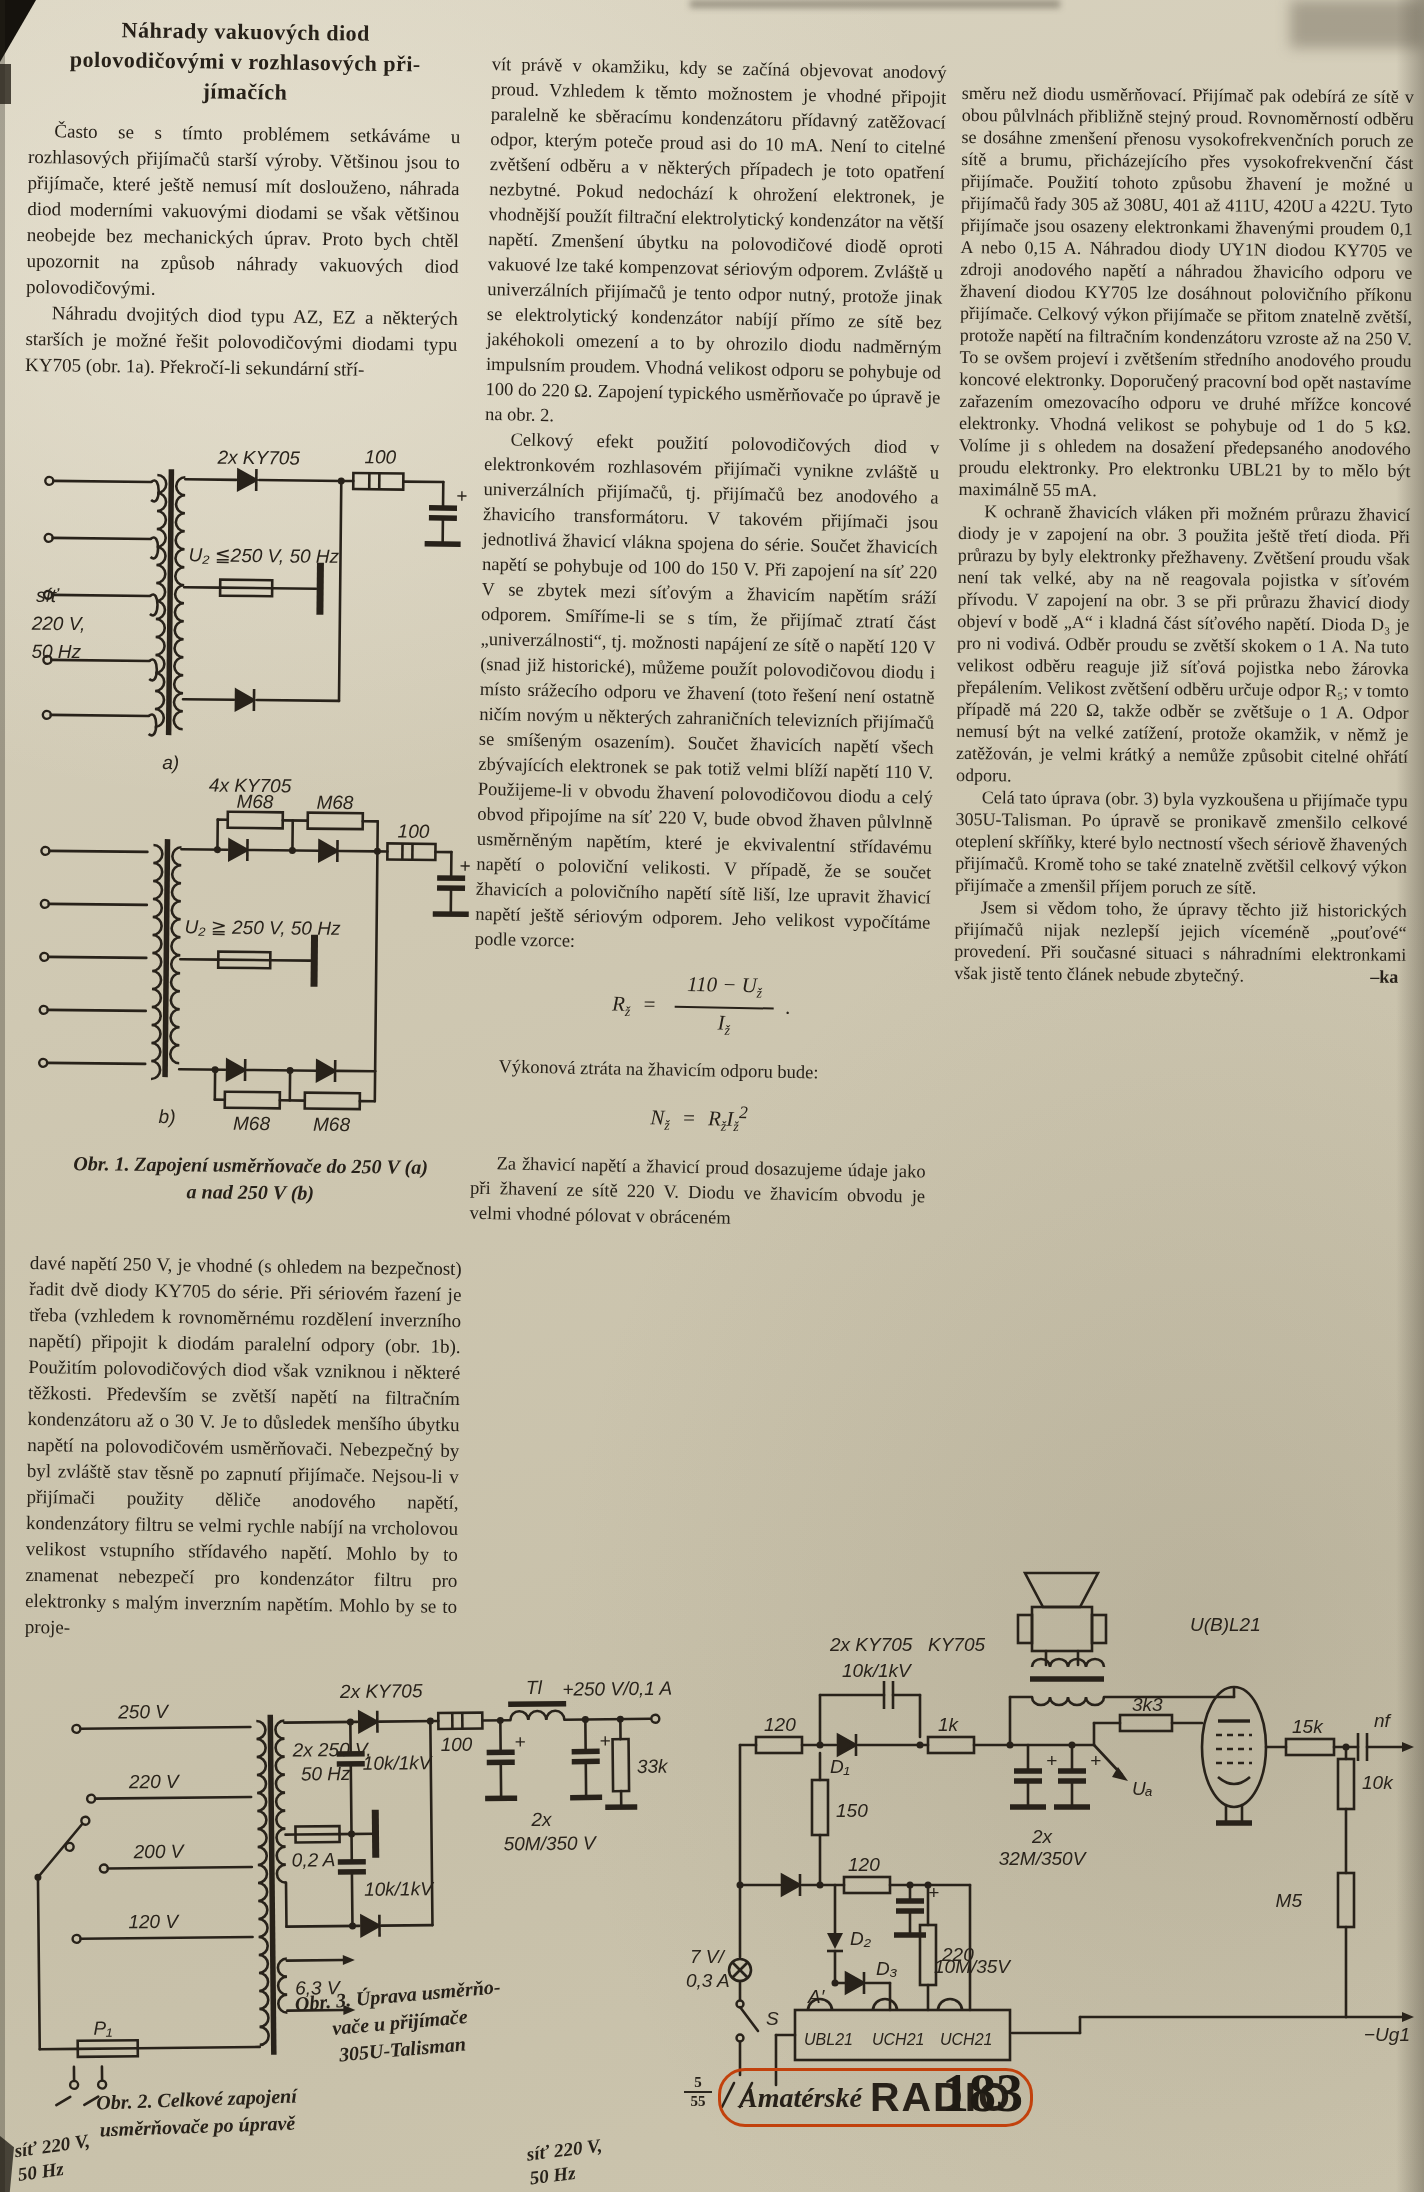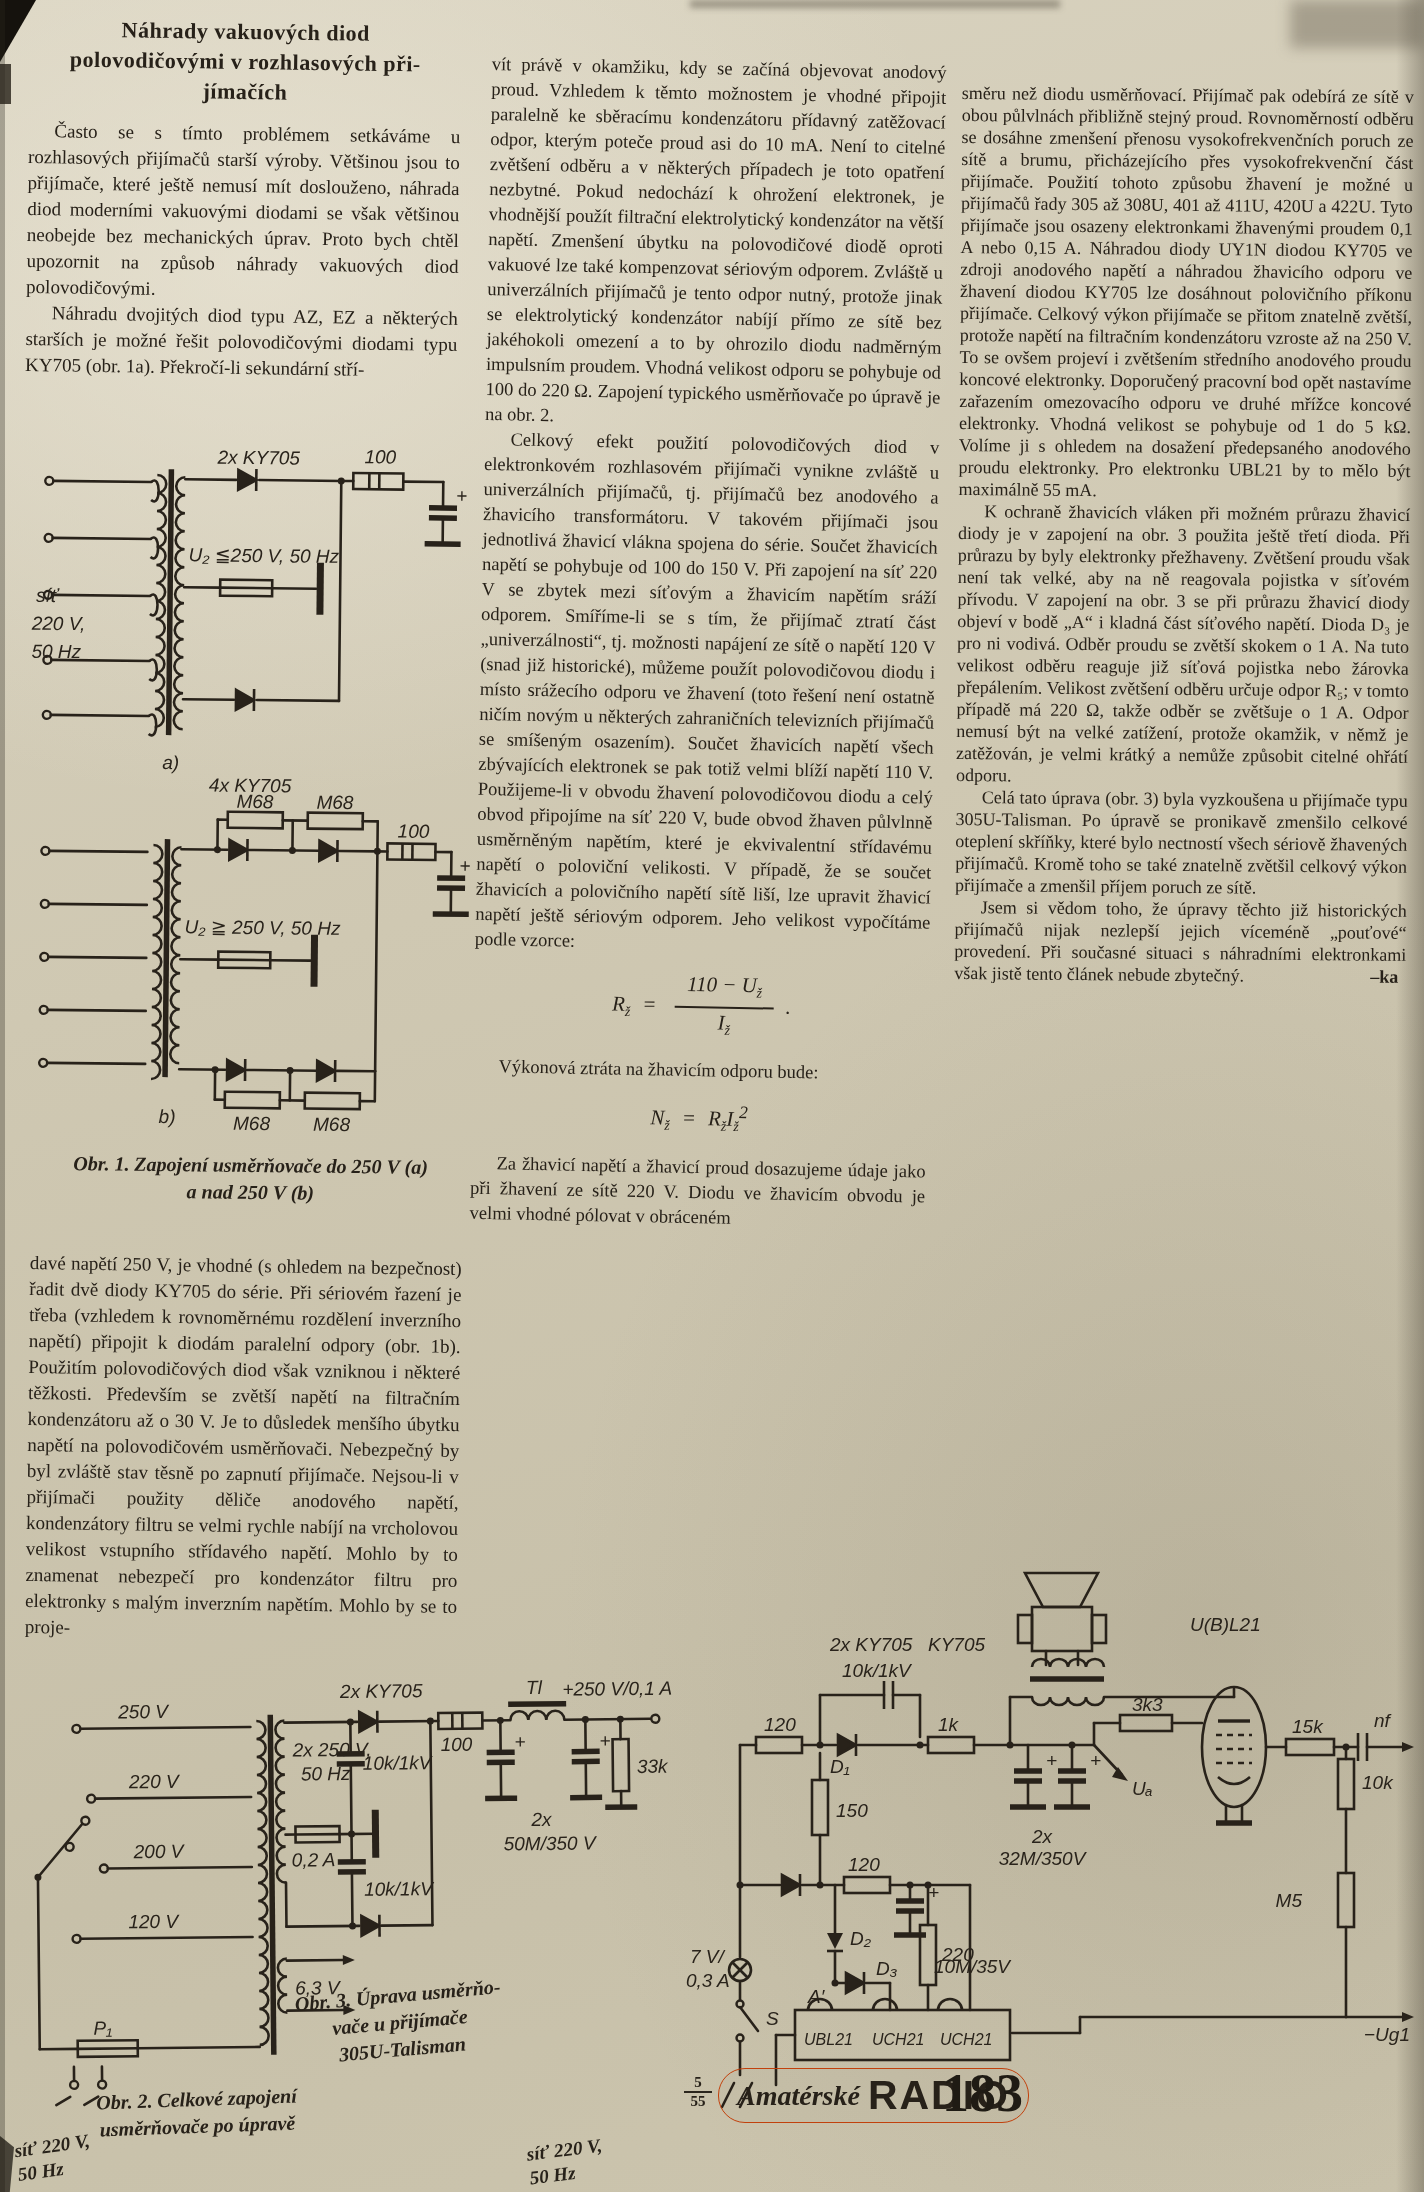--- a/index.html
+++ b/index.html
@@ -32,21 +32,21 @@
   .wire{stroke:#28221a;stroke-width:2.6;fill:none;stroke-linecap:round;}
   .thick{stroke:#28221a;stroke-width:5.5;fill:none;stroke-linecap:butt;}
   .comp{stroke:#28221a;stroke-width:2.6;fill:none;}
   .dot{fill:#28221a;}
   .term{stroke:#28221a;stroke-width:2.4;fill:none;}
   .dlbl{font-family:"Liberation Sans","DejaVu Sans",sans-serif;font-style:italic;font-size:19px;fill:#29231b;}
   .dlbl.small{font-size:16px;}
   .mainslbl{font-style:italic;font-size:19px;line-height:24px;}
   .footer-frac{width:28px;text-align:center;font-weight:bold;font-size:15px;line-height:17px;}
   .footer-frac .den2{border-top:2px solid #2b261d;}
-  .logo{display:inline-flex;align-items:center;gap:8px;border:1px solid #c2410c;border-radius:27px;padding:3px 18px;background:rgba(0,0,0,0.02);}
+  .logo{display:inline-flex;align-items:center;gap:8px;border:3px solid #c2410c;border-radius:27px;padding:3px 18px;background:rgba(0,0,0,0.02);}
   .logo .script{font-style:italic;font-weight:bold;font-size:28px;font-family:"Liberation Serif",serif;}
   .logo .block{font-weight:bold;font-size:41px;letter-spacing:2px;font-family:Liberation Sans, sans-serif;text-align:right;}
   .pagenum{font-weight:bold;font-size:54px;font-family:"Liberation Serif",serif;color:#1f1b14;}
   
   .art{position:absolute;pointer-events:none;}
 </style>
 </head>
 <body>
 
 <div class="art" style="left:0;top:0;width:36px;height:62px;background:#15120d;clip-path:polygon(0 0,100% 0,0 100%);"></div>

